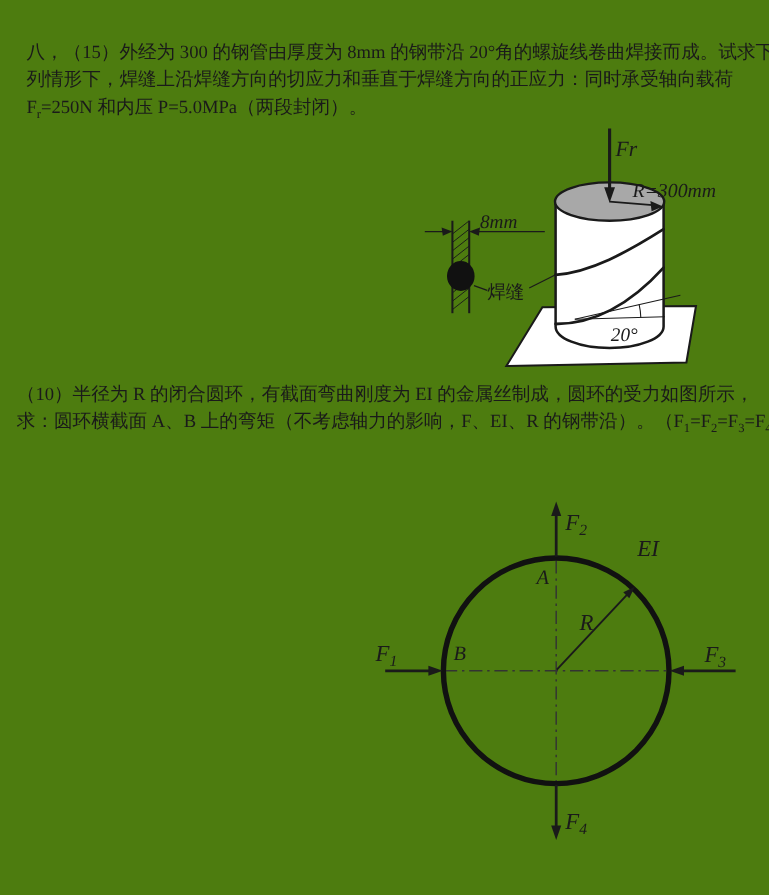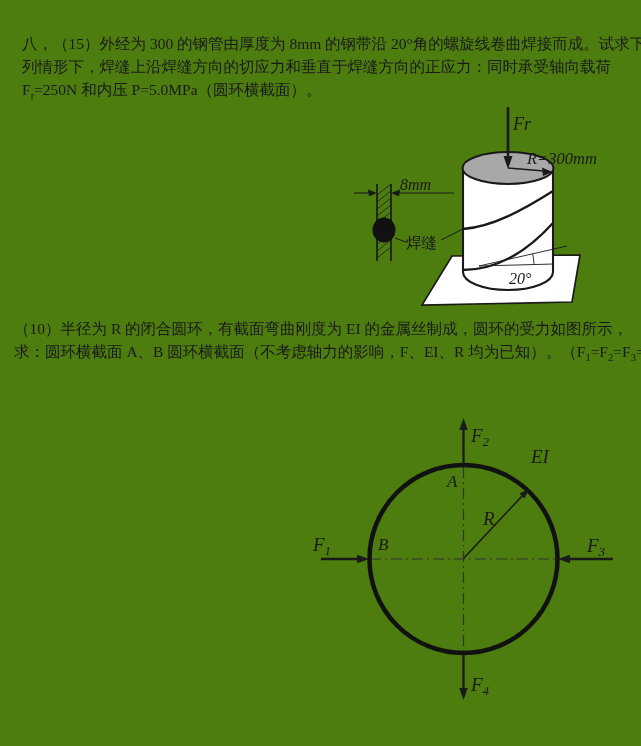--- a/index.html
+++ b/index.html
@@ -15,21 +15,21 @@
   .ink{stroke:#1a1a1a;fill:none;}
 </style>
 </head>
 <body>
 
 <div class="page">
 
   <div class="para" style="left:22px;top:32px;">
     <div>八，（15）外经为 300 的钢管由厚度为 8mm 的钢带沿 20°角的螺旋线卷曲焊接而成。试求下</div>
     <div>列情形下，焊缝上沿焊缝方向的切应力和垂直于焊缝方向的正应力：同时承受轴向载荷</div>
-    <div><span>F</span><sub>r</sub><span>=250N 和内压 P=5.0MPa（圆环横截面）。</span></div>
+    <div><span>F</span><sub>r</sub><span>=250N 和内压 P=5.0MPa（两段封闭）。</span></div>
   </div>
 
   <svg class="fig" style="left:340px;top:100px;" width="301" height="215" viewBox="0 0 301 215">
 
     <polygon points="112,156 240,155 232,202 82,205" fill="#ffffff" stroke="#1a1a1a" stroke-width="1.7"></polygon>
 
     <path d="M123,69 L123,172 A45,18 0 0 0 213,172 L213,69" fill="#ffffff" stroke="#1a1a1a" stroke-width="2.1"></path>
 
     <path class="ink" d="M123,129 C152,127 183,110 213,91" stroke-width="2.3" stroke-linecap="round"></path>
     <path class="ink" d="M123,170 C153,170 183,156 213,123" stroke-width="2.3" stroke-linecap="round"></path>
@@ -62,21 +62,21 @@
       <text x="60" y="90" font-size="16" class="it">8mm</text>
 
       <text x="66" y="148" font-size="15.5">焊缝</text>
       <line x1="55" y1="138" x2="66" y2="142" stroke="#1a1a1a" stroke-width="1"></line>
       <line x1="101" y1="140" x2="123" y2="129" stroke="#1a1a1a" stroke-width="1"></line>
     </g>
   </svg>
 
   <div class="para" style="left:14px;top:317px;">
     <div>（10）半径为 R 的闭合圆环，有截面弯曲刚度为 EI 的金属丝制成，圆环的受力如图所示，</div>
-    <div><span>求：圆环横截面 A、B 圆环横截面（不考虑轴力的影响，F、EI、R 均为已知）。（F</span><sub>1</sub><span>=F</span><sub>2</sub><span>=F</span><sub>3</sub><span>=F</span><sub>4</sub></div>
+    <div><span>求：圆环横截面 A、B 上的弯矩（不考虑轴力的影响，F、EI、R 的钢带沿）。（F</span><sub>1</sub><span>=F</span><sub>2</sub><span>=F</span><sub>3</sub><span>=F</span><sub>4</sub></div>
   </div>
 
   <svg class="fig" style="left:300px;top:410px;" width="341" height="300" viewBox="0 0 341 300">
 
     <line x1="163.5" y1="57" x2="163.5" y2="241" stroke="#333" stroke-width="1.2" stroke-dasharray="11 4 2 4"></line>
     <line x1="70" y1="149" x2="257" y2="149" stroke="#333" stroke-width="1.2" stroke-dasharray="11 4 2 4"></line>
 
     <circle cx="163.5" cy="149" r="94" fill="none" stroke="#111" stroke-width="4.5"></circle>
 
     <line x1="164" y1="148" x2="224" y2="84" stroke="#1a1a1a" stroke-width="1.6"></line>

